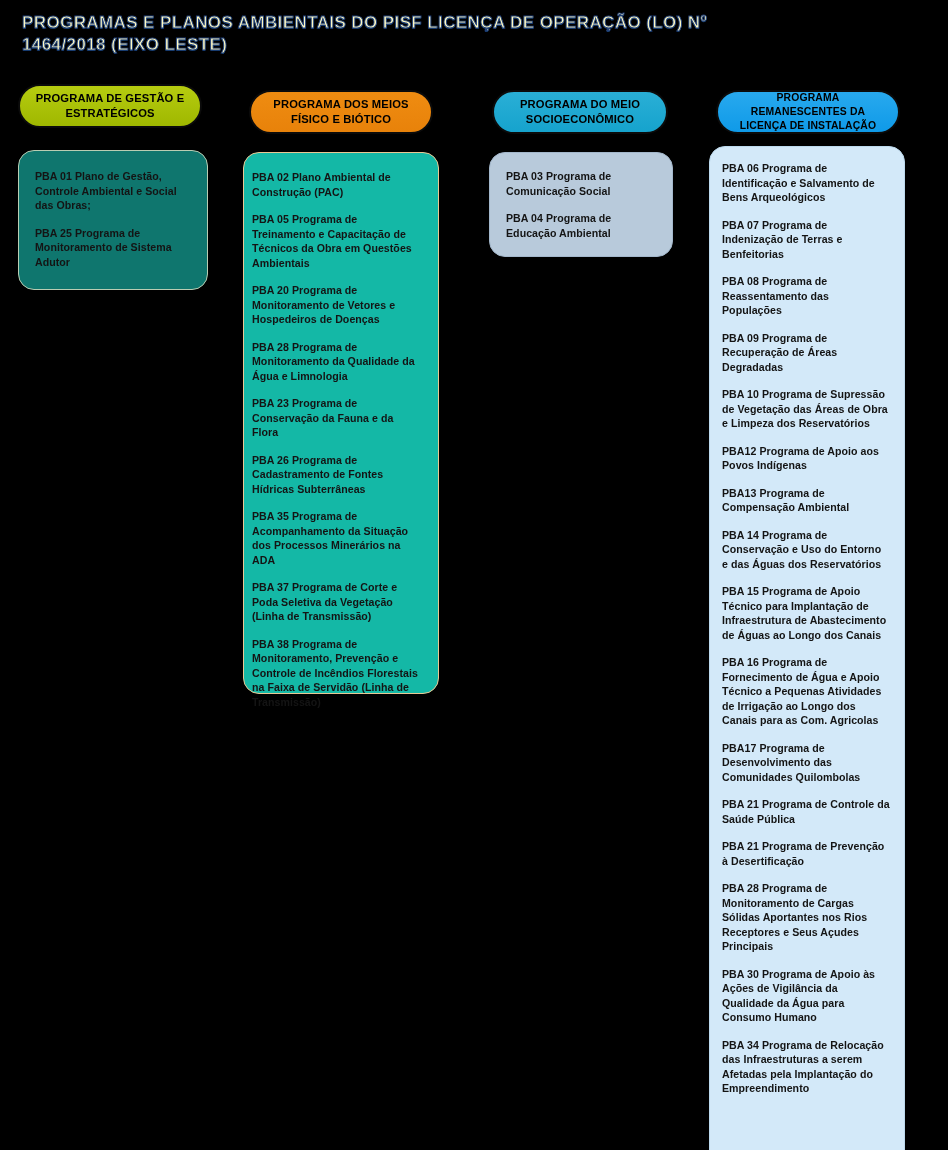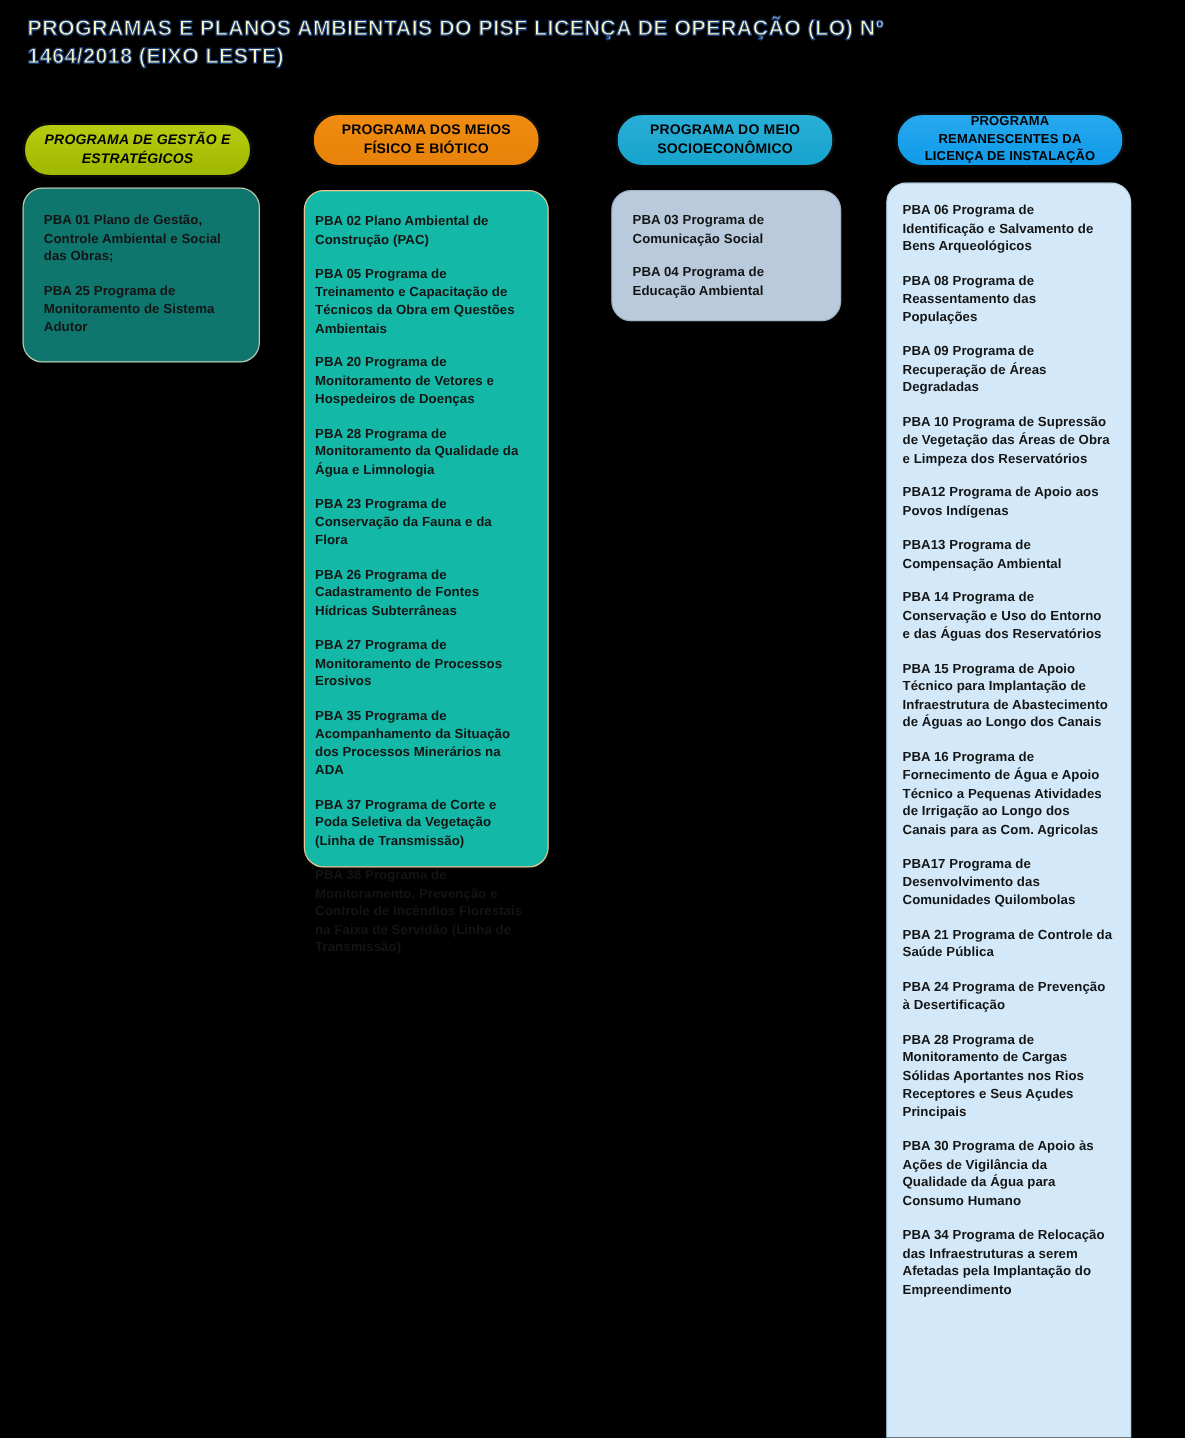--- a/index.html
+++ b/index.html
@@ -70,21 +70,21 @@
     font-size: 10.6px;
     line-height: 1.37;
     letter-spacing: 0.05px;
   }
   .body-box .item {
     margin: 0 0 13px 0;
   }
   .body-box .item:last-child { margin-bottom: 0; }
 
   
-  #col1 { left: 18px; top: 98px; width: 190px; font-style: italic; }
+  #col1 { left: 18px; top: 84px; width: 190px; }
   #col1 .header-box {
     width: 184px; height: 44px;
     background: linear-gradient(180deg, #b6cc10 0%, #9fb800 100%);
     border: 2px solid #0b0b0b;
   }
   #col1-body {
     left: 18px; top: 150px; width: 190px; height: 140px;
     background: #0f766e;
     border: 1px solid #b9cdb3;
     padding: 18px 16px 14px 16px;
@@ -153,21 +153,20 @@
     <span class="hdr-inner">PROGRAMA DOS MEIOS FÍSICO E BIÓTICO</span>
   </div>
 </div>
 <div class="body-box" id="col2-body">
   <p class="item">PBA  02 Plano Ambiental de Construção (PAC)</p>
   <p class="item">PBA 05 Programa de Treinamento e Capacitação de Técnicos da Obra em Questões Ambientais</p>
   <p class="item">PBA 20 Programa de Monitoramento de Vetores e Hospedeiros de Doenças</p>
   <p class="item">PBA  28 Programa de Monitoramento da Qualidade da Água e Limnologia</p>
   <p class="item">PBA 23 Programa de Conservação da Fauna e da Flora</p>
   <p class="item">PBA  26 Programa de Cadastramento de Fontes Hídricas Subterrâneas</p>
-  <p class="item">PBA 27 Programa de Monitoramento de Processos Erosivos</p>
   <p class="item">PBA 35 Programa de Acompanhamento da Situação dos Processos Minerários na ADA</p>
   <p class="item">PBA  37 Programa de Corte e Poda Seletiva da Vegetação (Linha de Transmissão)</p>
   <p class="item">PBA 38 Programa de Monitoramento, Prevenção e Controle de Incêndios Florestais na Faixa de Servidão (Linha de Transmissão)</p>
 </div>
 
 <div class="column" id="col3">
   <div class="header-box">
     <span class="hdr-inner">PROGRAMA DO MEIO SOCIOECONÔMICO</span>
   </div>
 </div>
@@ -176,28 +175,29 @@
   <p class="item">PBA 04  Programa de Educação Ambiental</p>
 </div>
 
 <div class="column" id="col4">
   <div class="header-box">
     <span class="hdr-inner">PROGRAMA REMANESCENTES DA LICENÇA DE INSTALAÇÃO</span>
   </div>
 </div>
 <div class="body-box" id="col4-body">
   <p class="item">PBA 06 Programa de Identificação e Salvamento de Bens Arqueológicos</p>
+  <p class="item">PBA 07 Programa de Indenização de Terras e Benfeitorias</p>
   <p class="item">PBA 08 Programa de Reassentamento das Populações</p>
   <p class="item">PBA 09 Programa de Recuperação de Áreas Degradadas</p>
   <p class="item">PBA 10 Programa de Supressão de Vegetação das Áreas de Obra e Limpeza dos Reservatórios</p>
   <p class="item">PBA12 Programa de Apoio aos Povos Indígenas</p>
   <p class="item">PBA13  Programa de Compensação Ambiental</p>
   <p class="item">PBA 14 Programa de Conservação e Uso do Entorno e das Águas dos Reservatórios</p>
   <p class="item">PBA 15 Programa de Apoio Técnico para Implantação de Infraestrutura de Abastecimento de Águas ao Longo dos Canais</p>
   <p class="item">PBA 16 Programa de Fornecimento de Água e Apoio Técnico a Pequenas Atividades de Irrigação ao Longo dos Canais para as Com. Agricolas</p>
   <p class="item">PBA17 Programa de Desenvolvimento das Comunidades Quilombolas</p>
   <p class="item">PBA 21 Programa de Controle da Saúde Pública</p>
-  <p class="item">PBA 24 Programa de Prevenção à Desertificação</p>
+  <p class="item">PBA 21 Programa de Prevenção à Desertificação</p>
   <p class="item">PBA 28 Programa de Monitoramento de Cargas Sólidas Aportantes nos Rios Receptores e Seus Açudes Principais</p>
   <p class="item">PBA  30 Programa de Apoio às Ações de Vigilância da Qualidade da Água para Consumo Humano</p>
   <p class="item">PBA 34 Programa de Relocação das Infraestruturas a serem Afetadas pela Implantação do Empreendimento</p>
 
 </div>
 
 </body></html>

